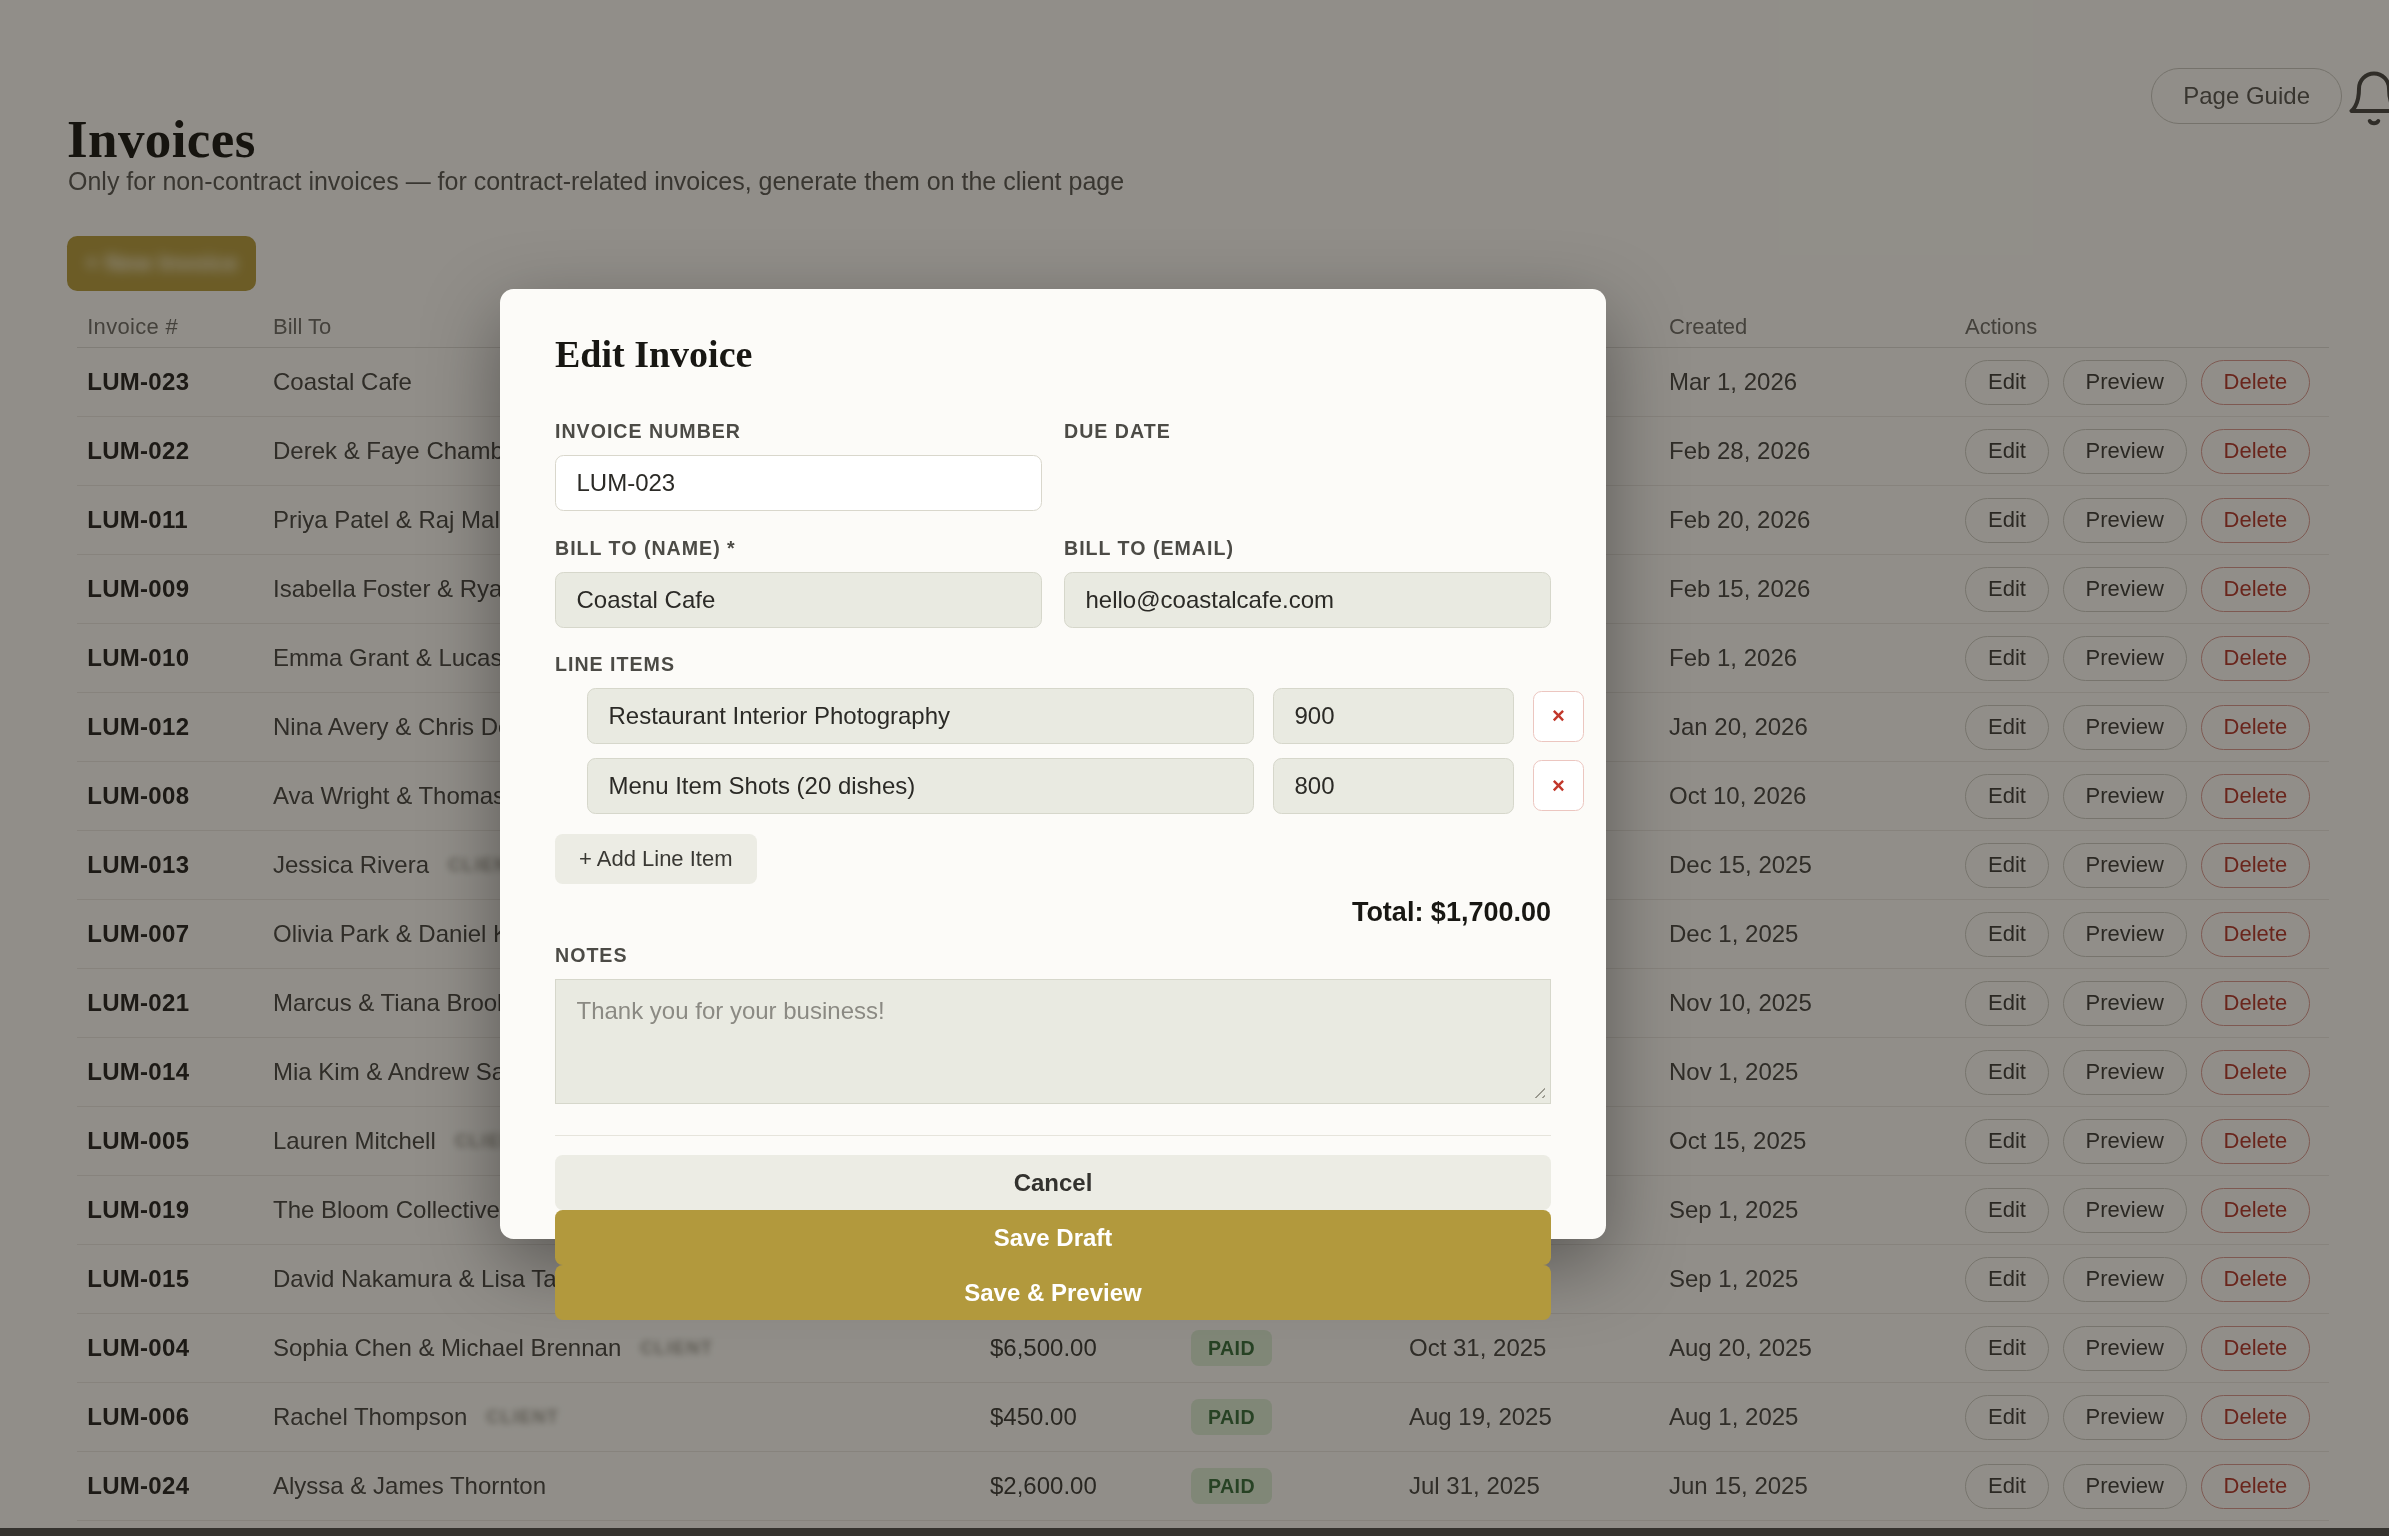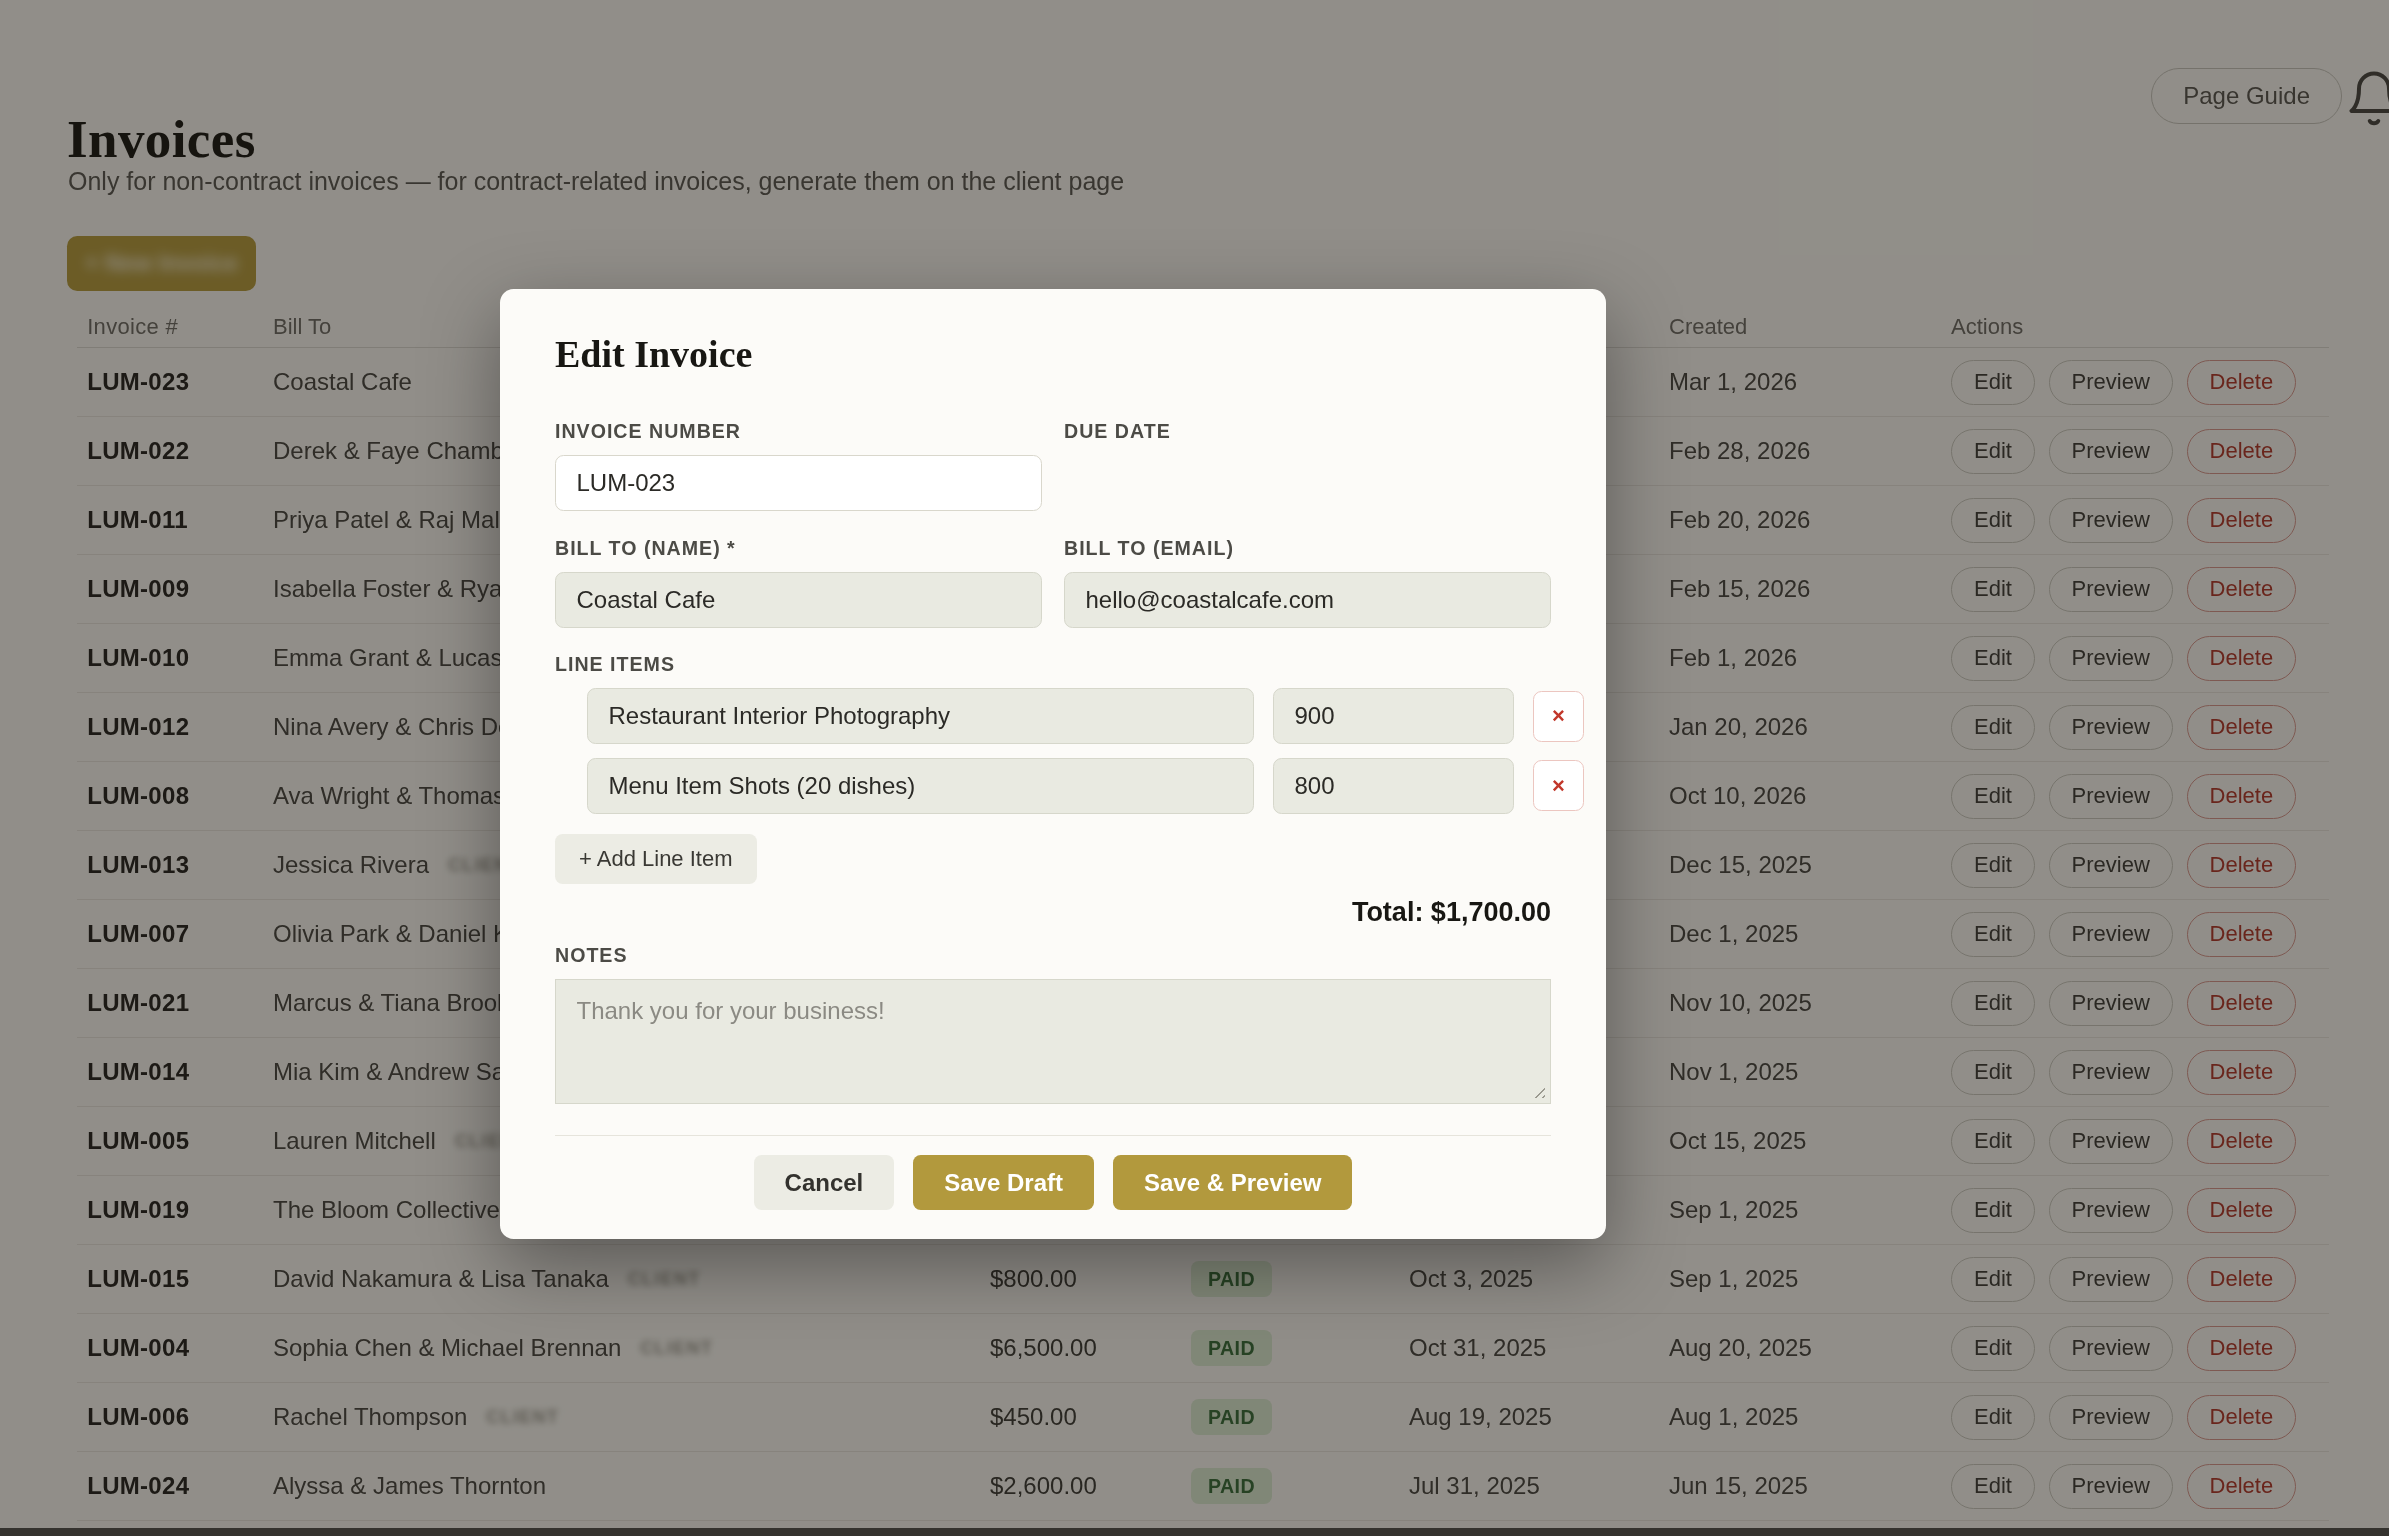--- a/index.html
+++ b/index.html
@@ -52,21 +52,21 @@
     font-size:18px; font-weight:bold; letter-spacing:1.3px; color:#97958d;
     filter:blur(3.4px); text-transform:uppercase;
   }
   .cell-amount { color:#3a3935; }
   .badge-paid {
     display:inline-block; background:#d8e7d0; color:#356b39;
     font-size:19.6px; font-weight:bold; letter-spacing:0.4px;
     padding:6.8px 17px; border-radius:7.7px; min-width:46px; 
   }
   .cell-date { color:#454440; }
-  .cell-actions { display:flex; gap:13.7px; justify-content:flex-start; }
+  .cell-actions { display:flex; gap:13.7px; justify-content:flex-start;margin-left:14px; }
   .pill-btn {
     font-size:22px; color:#3c3b37; background:transparent;
     border:1.7px solid #c7c5bd; border-radius:853px; padding:8.5px 22px; cursor:pointer;
     white-space:nowrap;
   }
   .pill-btn.delete { color:#ae352a; border-color:#d4948c; }
 
   .bottom-strip { position:absolute; left:0; right:0; bottom:0; height:7.7px; background:#35332f; z-index:30; }
 
   
@@ -112,21 +112,21 @@
     width:100%; height:125px; background:#e9eae1; border:1.7px solid #d6d7cb;
     border-radius:0; padding:17px 20.5px; font-size:24px; color:#8b8a83;
     position:relative;
   }
   .resize-handle {
     position:absolute; right:5.1px; bottom:5.1px; width:15.4px; height:15.4px;
     background:repeating-linear-gradient(135deg, transparent 0 3.4px, #9a998f 3.4px 5.1px);
     clip-path:polygon(100% 0, 100% 100%, 0 100%);
   }
   .modal-divider { border-top:1.7px solid #e6e4dc; margin-top:31px; }
-  .modal-footer { display:flex; justify-content:center; gap:19px; margin-top:19px; }
+  .modal-footer { display:flex; justify-content:center; margin-top:19px;flex-direction:column; }
   .m-btn { height:55px; border:none; border-radius:7.7px; font-size:24px; font-weight:bold; cursor:pointer; padding:0 31px; }
   .m-btn.ghost { background:#ececе4; background:#ececE4; color:#33322e; }
   .m-btn.gold { background:#b2993d; color:#fff; }
 </style>
 </head>
 <body>
 
 <div class="page">
 
   <button class="page-guide-btn">Page Guide</button>

